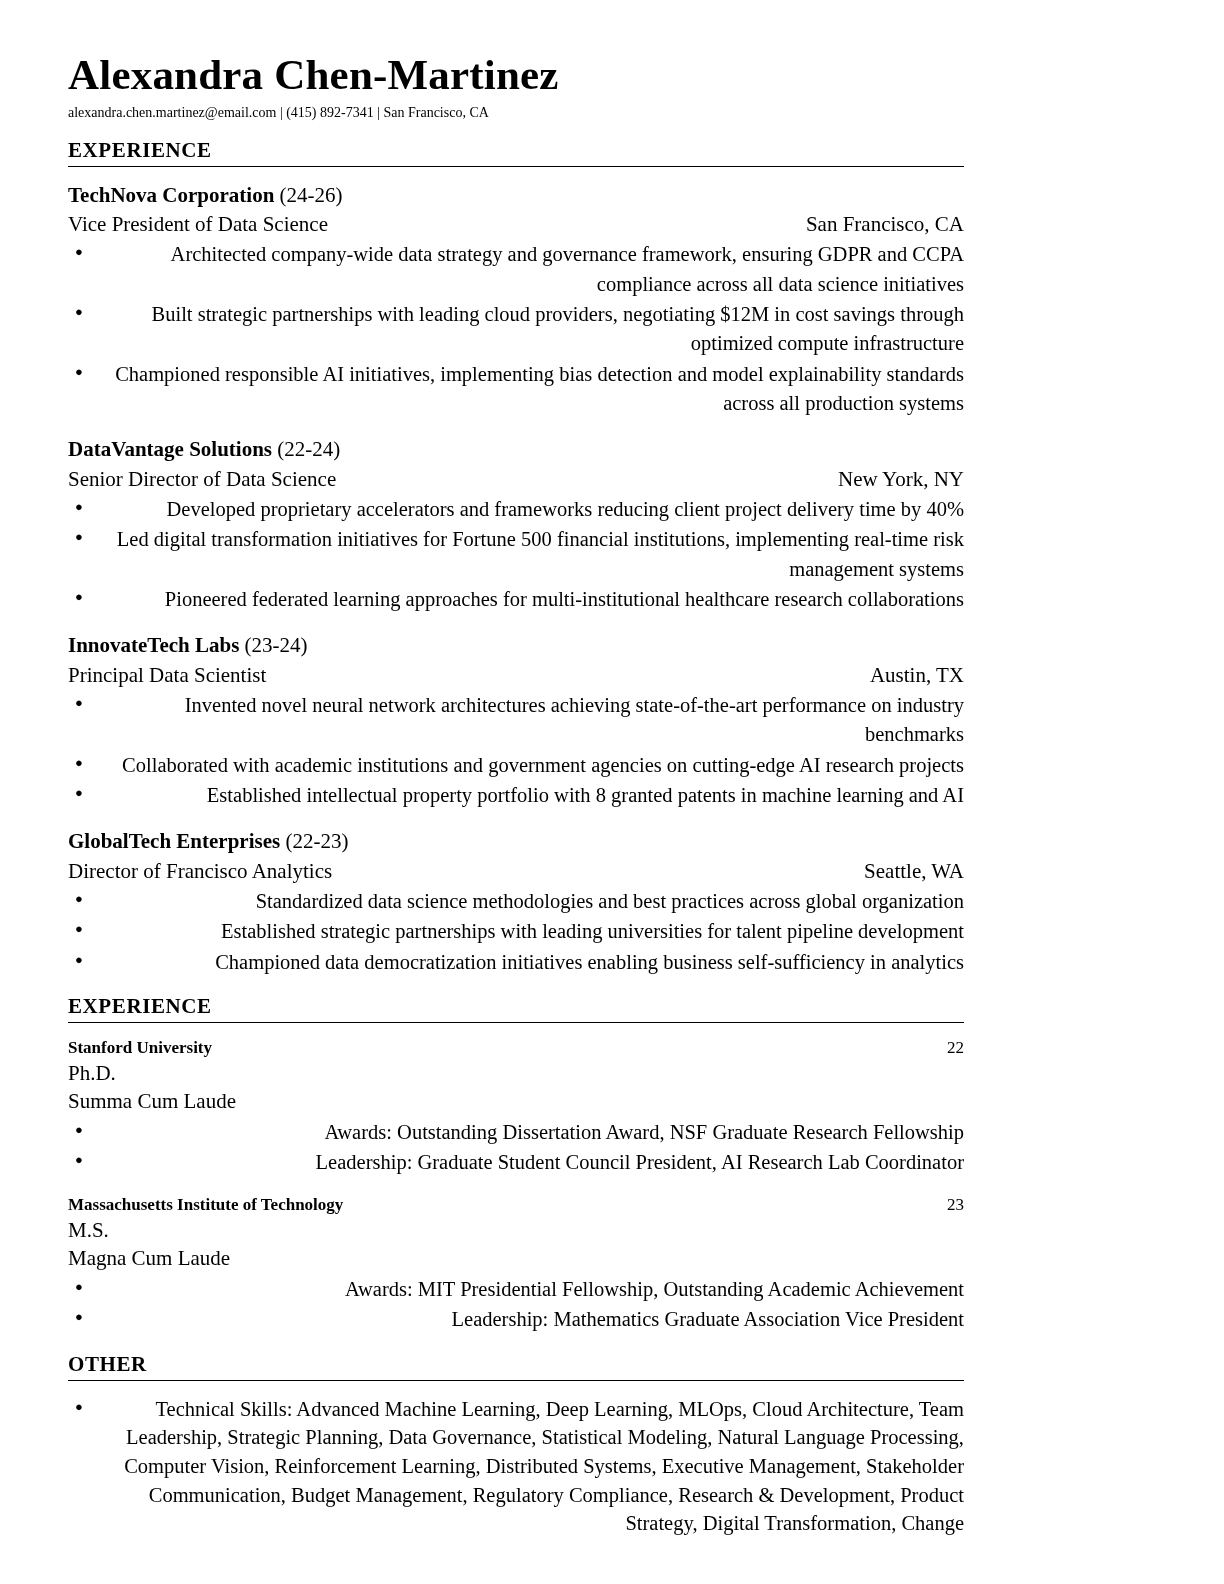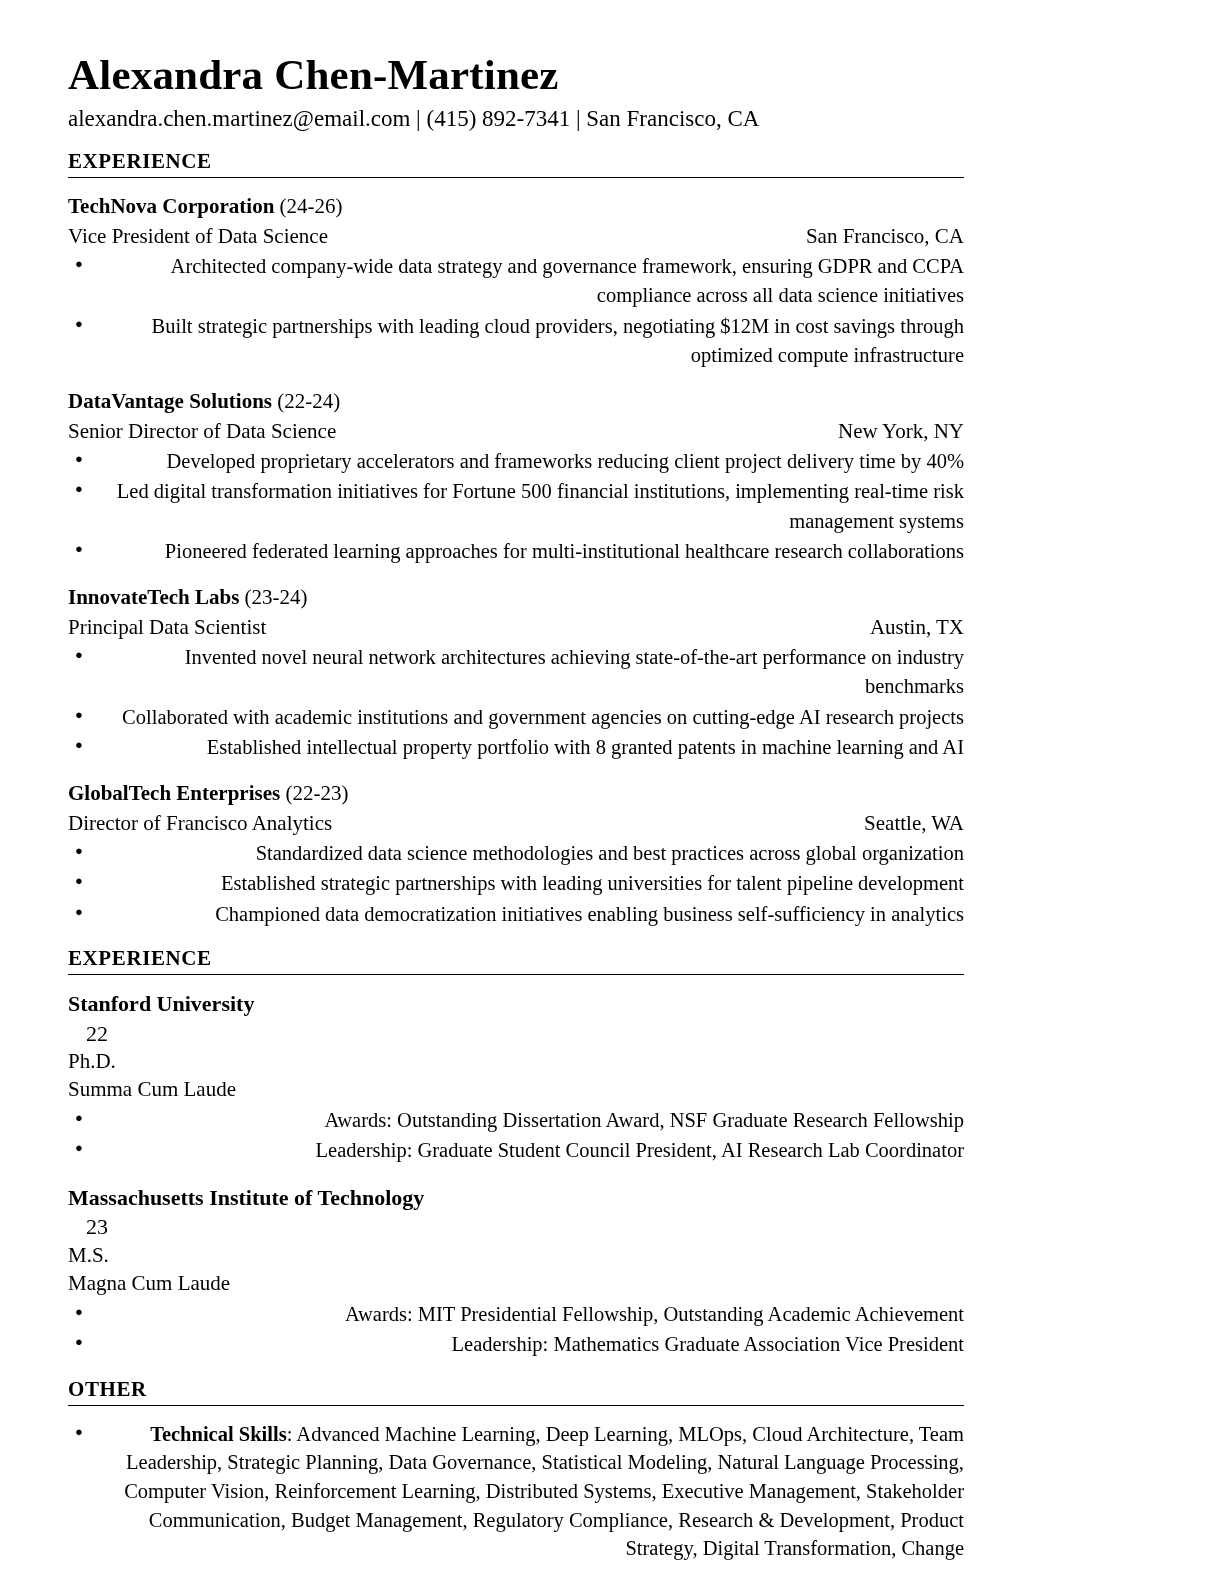--- a/index.html
+++ b/index.html
@@ -22,21 +22,21 @@
     background: #ffffff;
   }
   .name {
     font-size: 43px;
     font-weight: bold;
     line-height: 1.06;
     letter-spacing: 0.2px;
     margin: 0 0 6px 0;
   }
   .contact {
-    font-size: 23px;
+    font-size: 14px;
     line-height: 1.3;
     margin: 0 0 16px 0;
   }
   .section-title {
     font-size: 21px;
     font-weight: bold;
     letter-spacing: 0.6px;
     margin: 12px 0 2px 0;
   }
   .rule {
@@ -95,41 +95,40 @@
     font-size: 13px;
     line-height: 1.95;
   }
   .edu {
     margin-bottom: 17px;
   }
   .edu-header {
     display: flex;
     justify-content: space-between;
     align-items: baseline;
-    font-size: 22px;
+    font-size: 17px;
     line-height: 1.35;
-    flex-direction: column;
   }
   .edu-school {
     font-weight: bold;
   }
   .edu-year {
     font-weight: normal;
     white-space: nowrap;
     padding-left: 18px;
   }
   .edu-degree, .edu-honors {
     font-size: 21px;
     line-height: 1.33;
   }
   .other-section ul.bullets li {
     line-height: 1.4;
   }
   .skill-label {
-    font-weight: bold;
+    font-weight: normal;
   }
   .experience-block {
     margin-bottom: 6px;
   }
 </style>
 </head>
 <body>
 
 <div class="page">
 
@@ -146,20 +145,21 @@
         <span class="job-company">TechNova Corporation</span>
         <span class="job-dates">(24-26)</span>
       </div>
       <div class="job-subline">
         <span class="job-title">Vice President of Data Science</span>
         <span class="job-location">San Francisco, CA</span>
       </div>
       <ul class="bullets">
         <li>Architected company-wide data strategy and governance framework, ensuring GDPR and CCPA compliance across all data science initiatives</li>
         <li>Built strategic partnerships with leading cloud providers, negotiating $12M in cost savings through optimized compute infrastructure</li>
+        <li>Championed responsible AI initiatives, implementing bias detection and model explainability standards across all production systems</li>
       </ul>
     </div>
 
     <div class="job">
       <div class="job-header">
         <span class="job-company">DataVantage Solutions</span>
         <span class="job-dates">(22-24)</span>
       </div>
       <div class="job-subline">
         <span class="job-title">Senior Director of Data Science</span>

